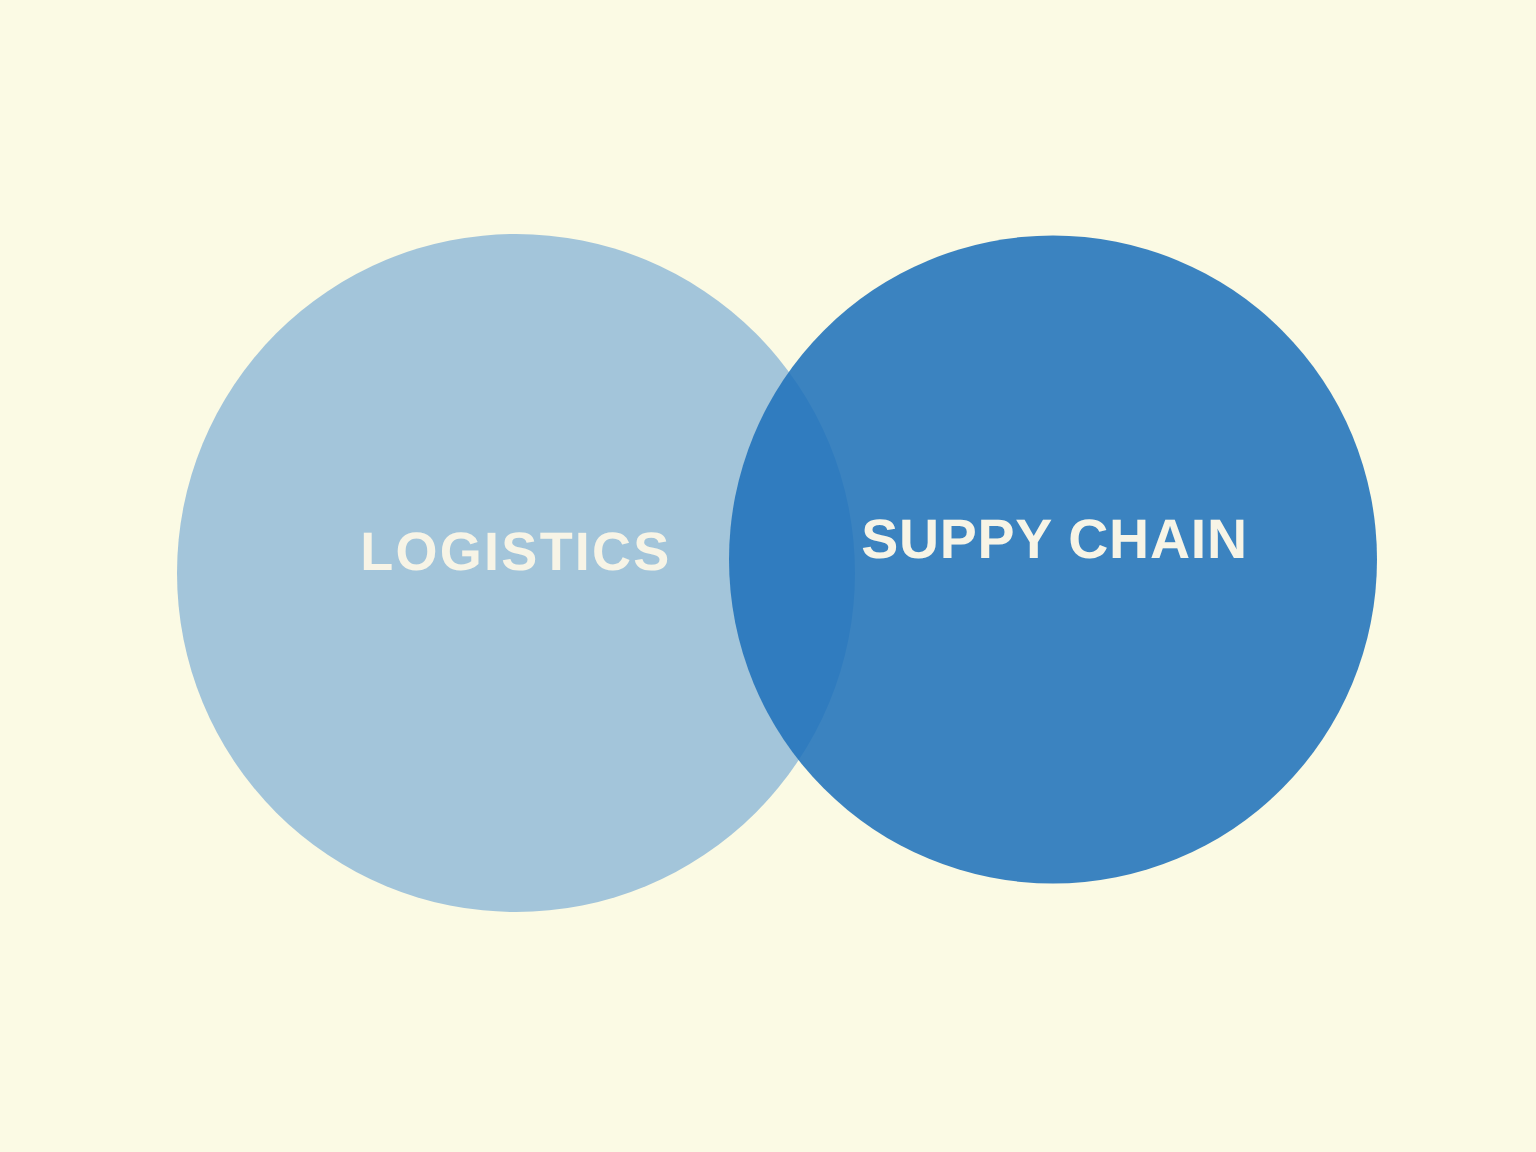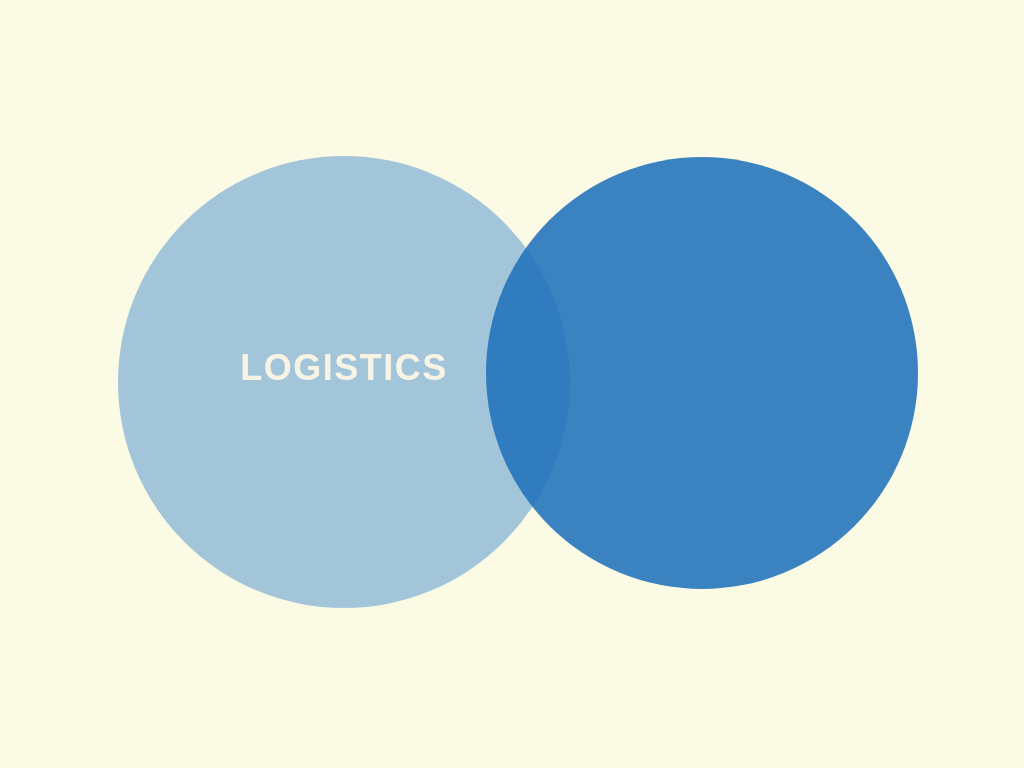--- a/index.html
+++ b/index.html
@@ -65,14 +65,15 @@
 <body>
 
 <div class="canvas">
 
   <div class="circle circle-left"></div>
 
   <div class="circle circle-right"></div>
 
   <div class="circle-label label-left">LOGISTICS</div>
 
+  <div class="circle-label label-right">SUPPY CHAIN</div>
 
 </div>
 
 </body></html>

